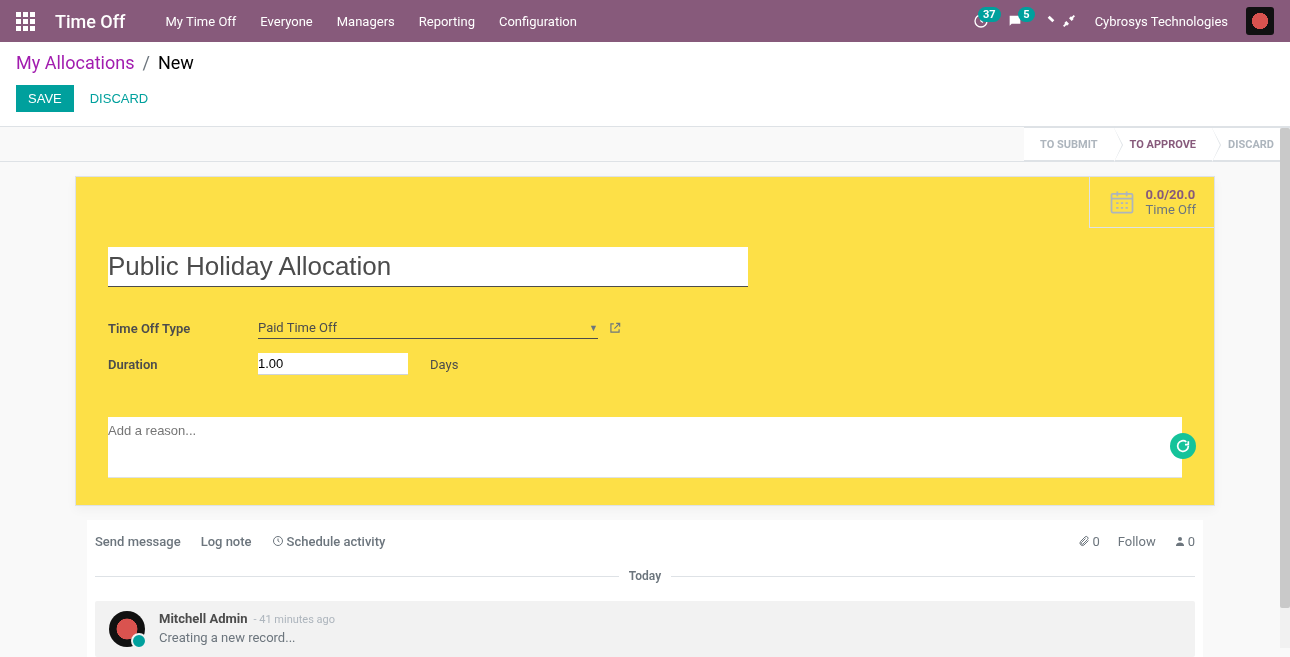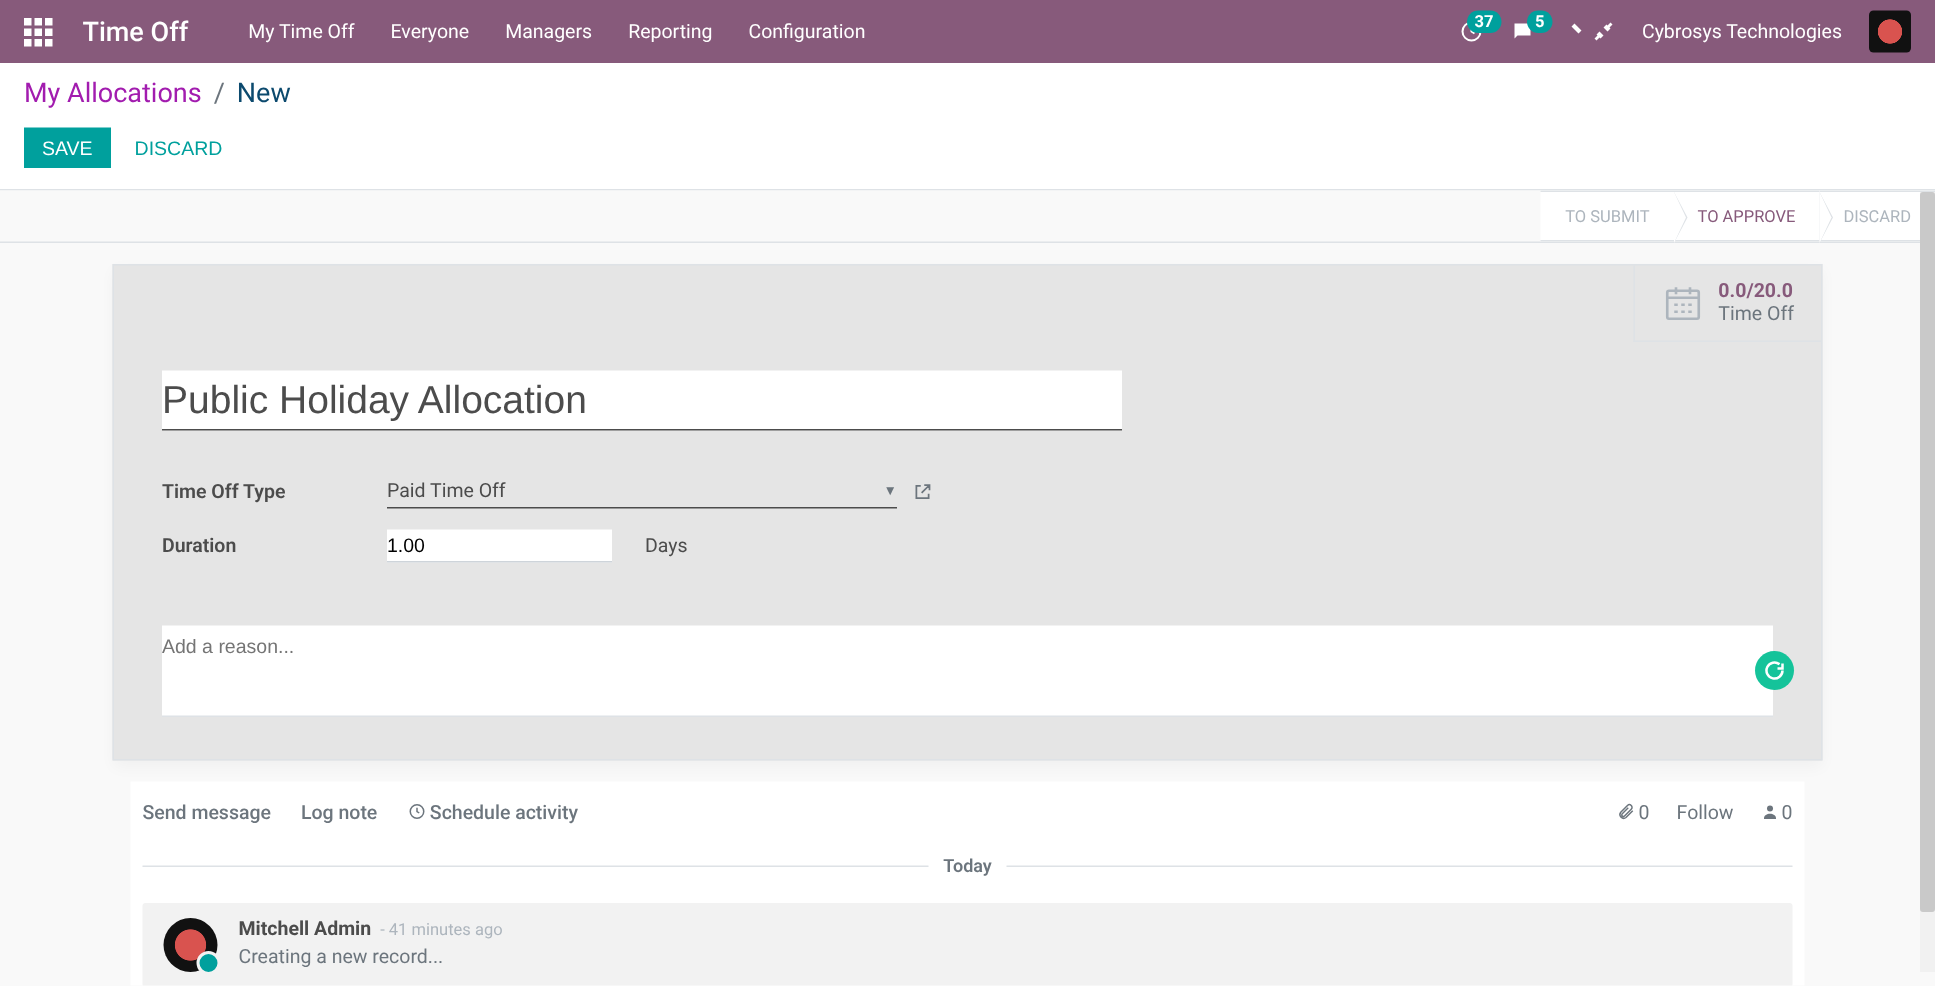--- a/index.html
+++ b/index.html
@@ -16,37 +16,37 @@
   .icon-badge { position: relative; cursor: pointer; }
   .badge { position: absolute; top: -6px; right: -12px; background: #00a09d; color: #fff; border-radius: 8px; font-size: 11px; padding: 1px 5px; font-weight: bold; }
   .company { color: #fff; font-size: 13px; cursor: pointer; }
   .avatar { width: 28px; height: 28px; border-radius: 3px; background: radial-gradient(circle, #d9534f 40%, #111 42%); cursor: pointer; }
 
   
   .action-bar { background: #fff; border-bottom: 1px solid #dee2e6; padding: 10px 16px 14px 16px; }
   .breadcrumb { display: flex; align-items: center; gap: 8px; font-size: 18px; margin-bottom: 12px; }
   .breadcrumb-link { color: #a21caf; cursor: pointer; }
   .breadcrumb-sep { color: #6c757d; }
-  .breadcrumb-current { color: #0c4a6e; }
+  .breadcrumb-current { color: #000000; }
   .btn-row { display: flex; gap: 4px; align-items: center; }
   .btn-save { background: #00a09d; color: #fff; border: none; padding: 6px 12px; font-size: 13px; font-weight: 500; cursor: pointer; }
   .btn-discard { background: transparent; color: #00a09d; border: none; padding: 6px 12px; font-size: 13px; font-weight: 500; cursor: pointer; }
 
   
   .status-wrap { display: flex; justify-content: flex-end; background: #f9f9f9; border-bottom: 1px solid #dee2e6; }
   .status-bar { display: flex; height: 34px; }
-  .status-step { display: flex; align-items: center; padding: 12px 16px; font-size: 11px; font-weight: 400; color: #adb5bd; background: #fff; border-top: 1px solid #dee2e6; border-bottom: 1px solid #dee2e6; position: relative; cursor: pointer; }
+  .status-step { display: flex; align-items: center; padding: 12px 16px; font-size: 11px; font-weight: 700; color: #adb5bd; background: #fff; border-top: 1px solid #dee2e6; border-bottom: 1px solid #dee2e6; position: relative; cursor: pointer; }
   .status-step.active { color: #875a7b; }
   .status-step::after { content: ""; position: absolute; right: -8px; top: 0; width: 0; height: 0; border-top: 17px solid transparent; border-bottom: 17px solid transparent; border-left: 8px solid #fff; z-index: 2; }
   .status-step::before { content: ""; position: absolute; right: -9px; top: 0; width: 0; height: 0; border-top: 17px solid transparent; border-bottom: 17px solid transparent; border-left: 9px solid #dee2e6; z-index: 1; }
   .status-step:last-child::after, .status-step:last-child::before { display: none; }
 
   
   .sheet-wrap { padding: 0 0 0 0; background: #f9f9f9; }
-  .sheet { background: #e5e5e5; max-width: 1140px; margin: 14px auto 0 auto; border: 1px solid #dee2e6; box-shadow: 0 4px 10px rgba(0,0,0,0.04); padding: 0; position: relative; }
+  .sheet { background: #fde047; max-width: 1140px; margin: 14px auto 0 auto; border: 1px solid #dee2e6; box-shadow: 0 4px 10px rgba(0,0,0,0.04); padding: 0; position: relative; }
   .stat-box { position: absolute; right: 0; top: 0; border-left: 1px solid #dee2e6; border-bottom: 1px solid #dee2e6; padding: 10px 18px; display: flex; align-items: center; gap: 10px; cursor: pointer; }
   .stat-count { font-weight: 700; color: #875a7b; font-size: 13px; }
   .stat-label { color: #6c757d; font-size: 13px; }
   .sheet-inner { padding: 70px 32px 24px 32px; }
   .title-input { width: 640px; font-size: 26px; border: none; border-bottom: 1px solid #4c4c4c; padding: 4px 0; outline: none; color: #4c4c4c; }
 
   .form-grid { margin-top: 30px; }
   .form-row { display: flex; align-items: center; margin-bottom: 14px; }
   .form-label { width: 150px; font-weight: 600; color: #4c4c4c; font-size: 13px; }
   .form-field { display: flex; align-items: center; gap: 10px; }

